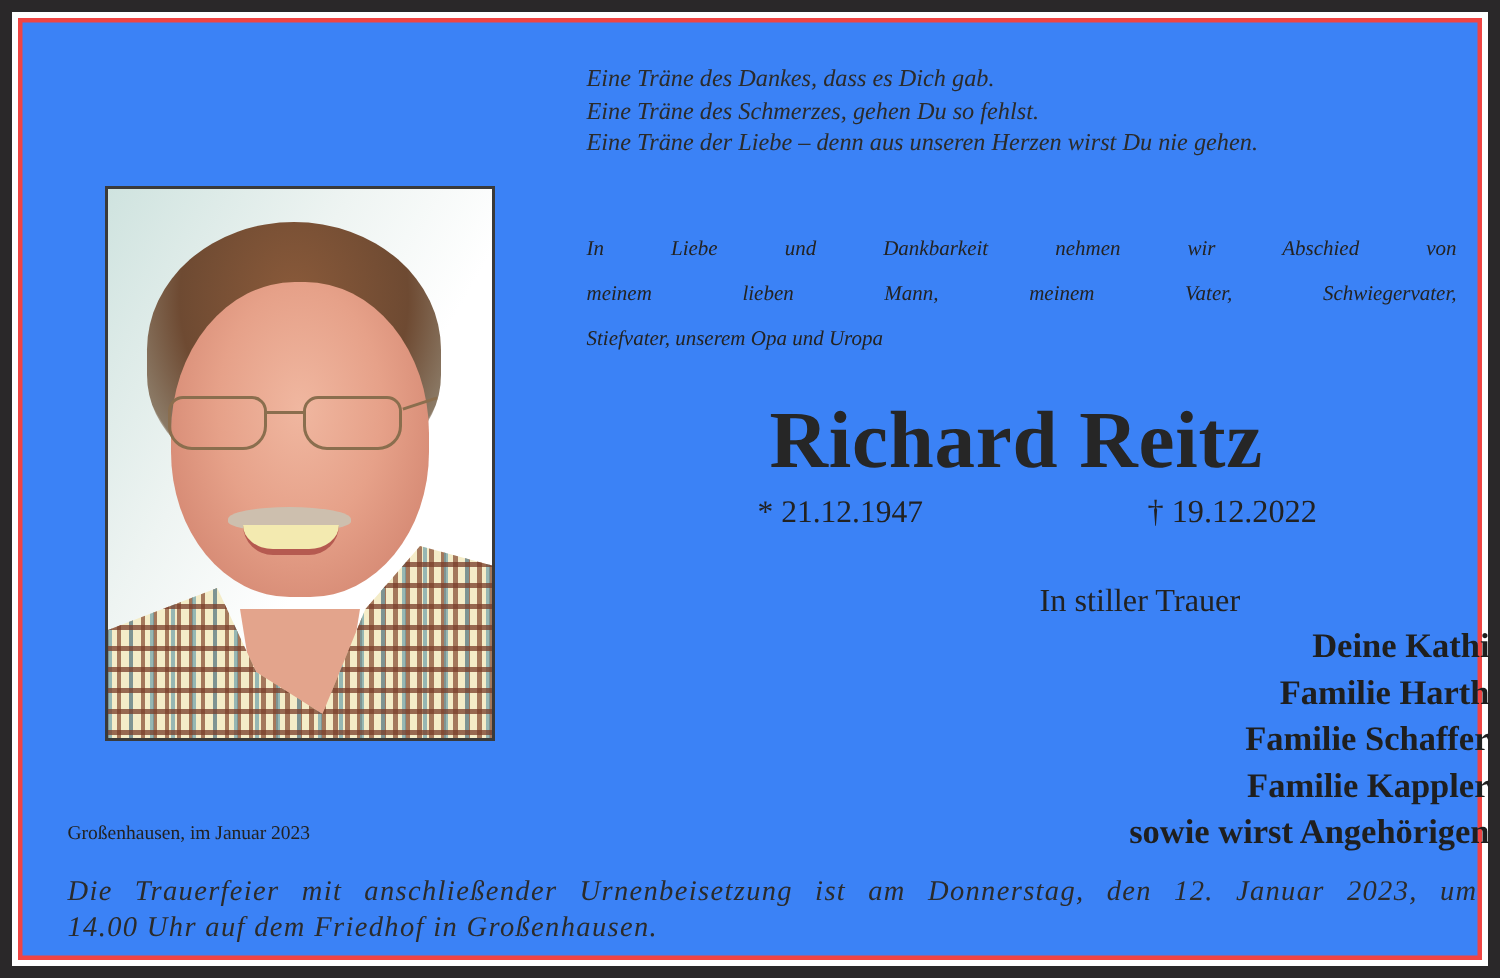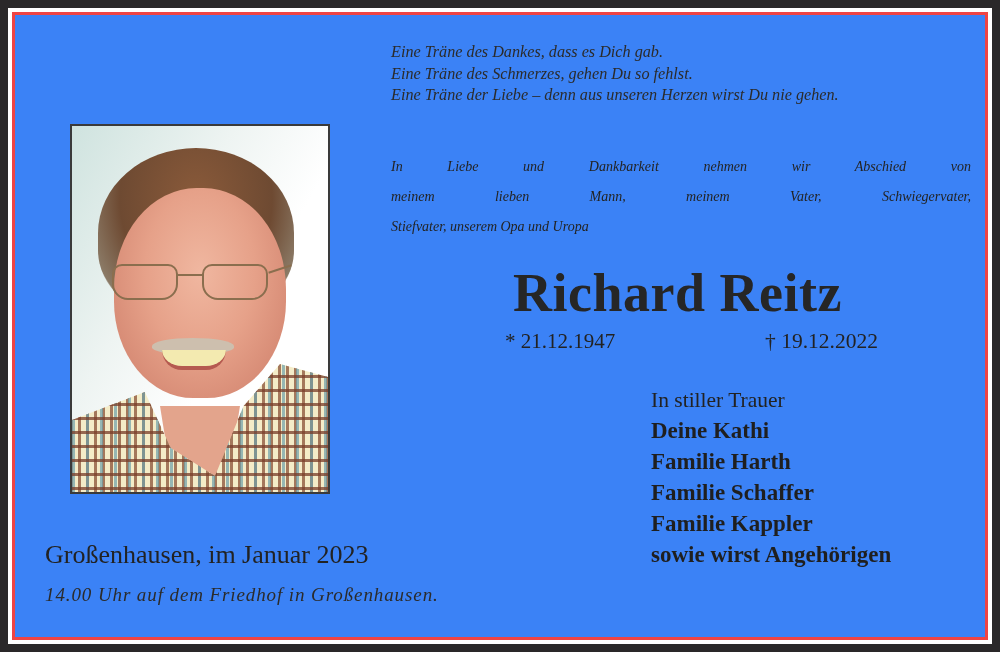--- a/index.html
+++ b/index.html
@@ -34,28 +34,28 @@
     .birth {
       position: absolute; left: 490px; top: 311px;
       font-size: 21px; line-height: 30px;
     }
     .death {
       position: absolute; left: 712px; top: 311px;
       font-size: 21.5px; line-height: 30px; margin-left: 38px;
     }
 
     .mourners {
-      position: absolute; left: 636px; top: 370px; width: 300px;
+      position: absolute; left: 678px; top: 370px; width: 300px;
     }
     .mourners .lead { font-size: 21.5px; line-height: 30px; display: block; }
-    .mourners .bold { font-size: 23px; font-weight: bold; line-height: 31px; display: block; color: #1f1f1f; }
+    .mourners .bold { font-size: 23px; font-weight: bold; line-height: 31px; display: block; color: #1f1f1f; text-align: right; }
 
     .place-date {
       position: absolute; left: 30px; top: 526px;
-      font-size: 26px; line-height: 28px;
+      font-size: 13px; line-height: 28px;
     }
     .ceremony {
       position: absolute; left: 30px; top: 568px; width: 940px;
       font-style: italic; font-size: 19px; line-height: 24px; letter-spacing: 0.9px; color: #2b2b2b;
     }
     .ceremony .line { display: block; text-align: justify; text-align-last: justify; }
     .ceremony .line.last { text-align-last: left; }
 
     
     .photo {
@@ -143,17 +143,18 @@
       <span class="bold">Deine Kathi</span>
       <span class="bold">Familie Harth</span>
       <span class="bold">Familie Schaffer</span>
       <span class="bold">Familie Kappler</span>
       <span class="bold">sowie wirst Angehörigen</span>
     </div>
 
     <div class="place-date serif">Großenhausen, im Januar 2023</div>
 
     <div class="ceremony serif">
+      <span class="line">Die Trauerfeier mit anschließender Urnenbeisetzung ist am Donnerstag, den 12. Januar 2023, um</span>
       <span class="line last">14.00 Uhr auf dem Friedhof in Großenhausen.</span>
     </div>
 
   </div>
 </div>
 
 </body></html>

